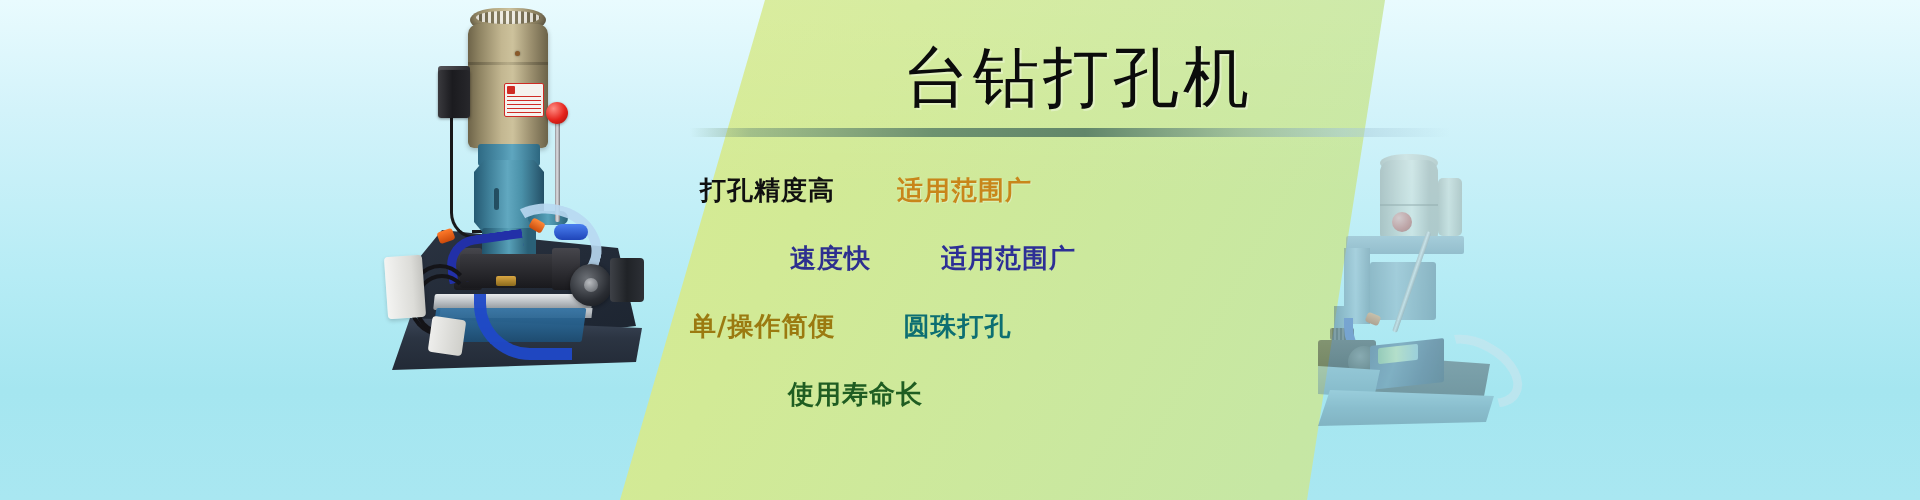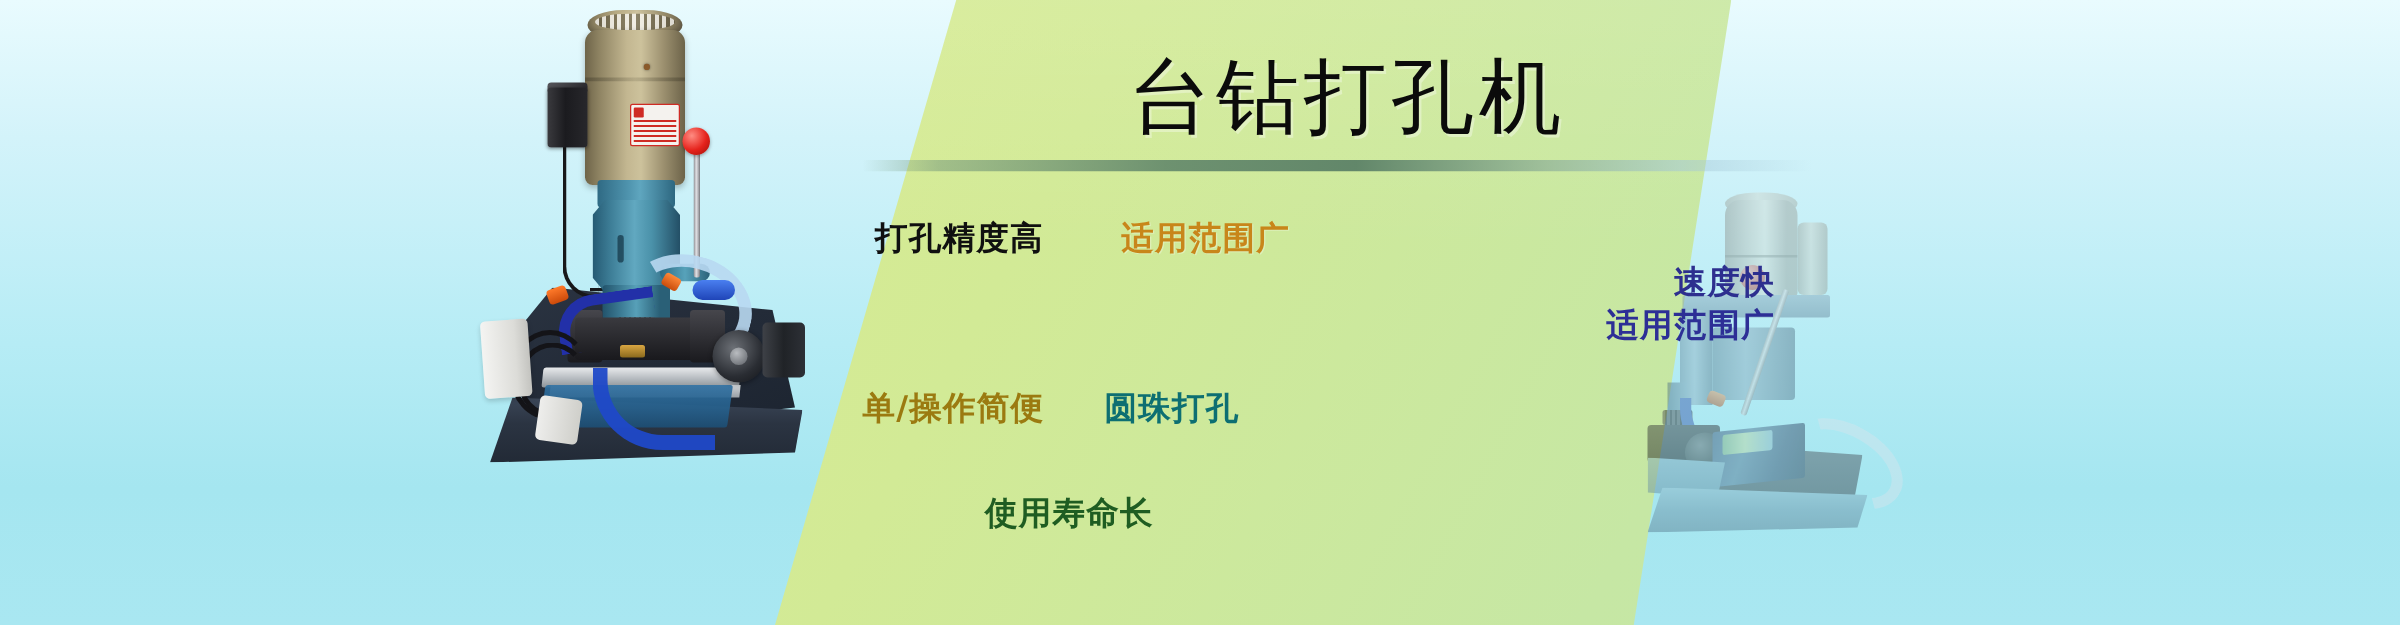--- a/index.html
+++ b/index.html
@@ -51,27 +51,27 @@
     display:flex;align-items:flex-end;
     height:68px;
     font-size:26px;font-weight:bold;letter-spacing:1px;
     white-space:nowrap;
   }
   .frow .cell{display:inline-block;}
   .r1{justify-content:flex-start;padding-left:40px;}
   .r1 .c1{color:#101010;}
   .r1 .c2{color:#c8861a;margin-left:62px;
           text-shadow:1px 1px 0 rgba(255,255,255,0.30);}
-  .r2{justify-content:flex-start;padding-left:130px;flex-direction:column;}
+  .r2{justify-content:flex-start;padding-left:130px;}
   .r2 .c1{color:#2d2f8f;}
   .r2 .c2{color:#2d2f96;margin-left:70px;}
   .r3{justify-content:flex-start;padding-left:30px;}
   .r3 .c1{color:#9b7a10;}
-  .r3 .c2{color:#0d6f72;margin-left:48px;}
-  .r4{justify-content:flex-start;padding-left:128px;margin-top:16px;}
+  .r3 .c2{color:#0d6f72;margin-left:68px;}
+  .r4{justify-content:flex-start;padding-left:128px;}
   .r4 .c1{color:#1f5d22;}
   
   .machine-left{position:absolute;left:378px;top:8px;width:270px;height:360px;}
   .ml-motor-cap{
     position:absolute;left:92px;top:0px;width:76px;height:24px;border-radius:38px/16px;
     background:linear-gradient(to right,#7d7356,#b8ab83 30%,#cfc4a0 52%,#968a68 82%,#6f6650);
     box-shadow:inset 0 -3px 5px rgba(0,0,0,0.2);
   }
   .ml-vent{
     position:absolute;left:98px;top:3px;width:64px;height:13px;

